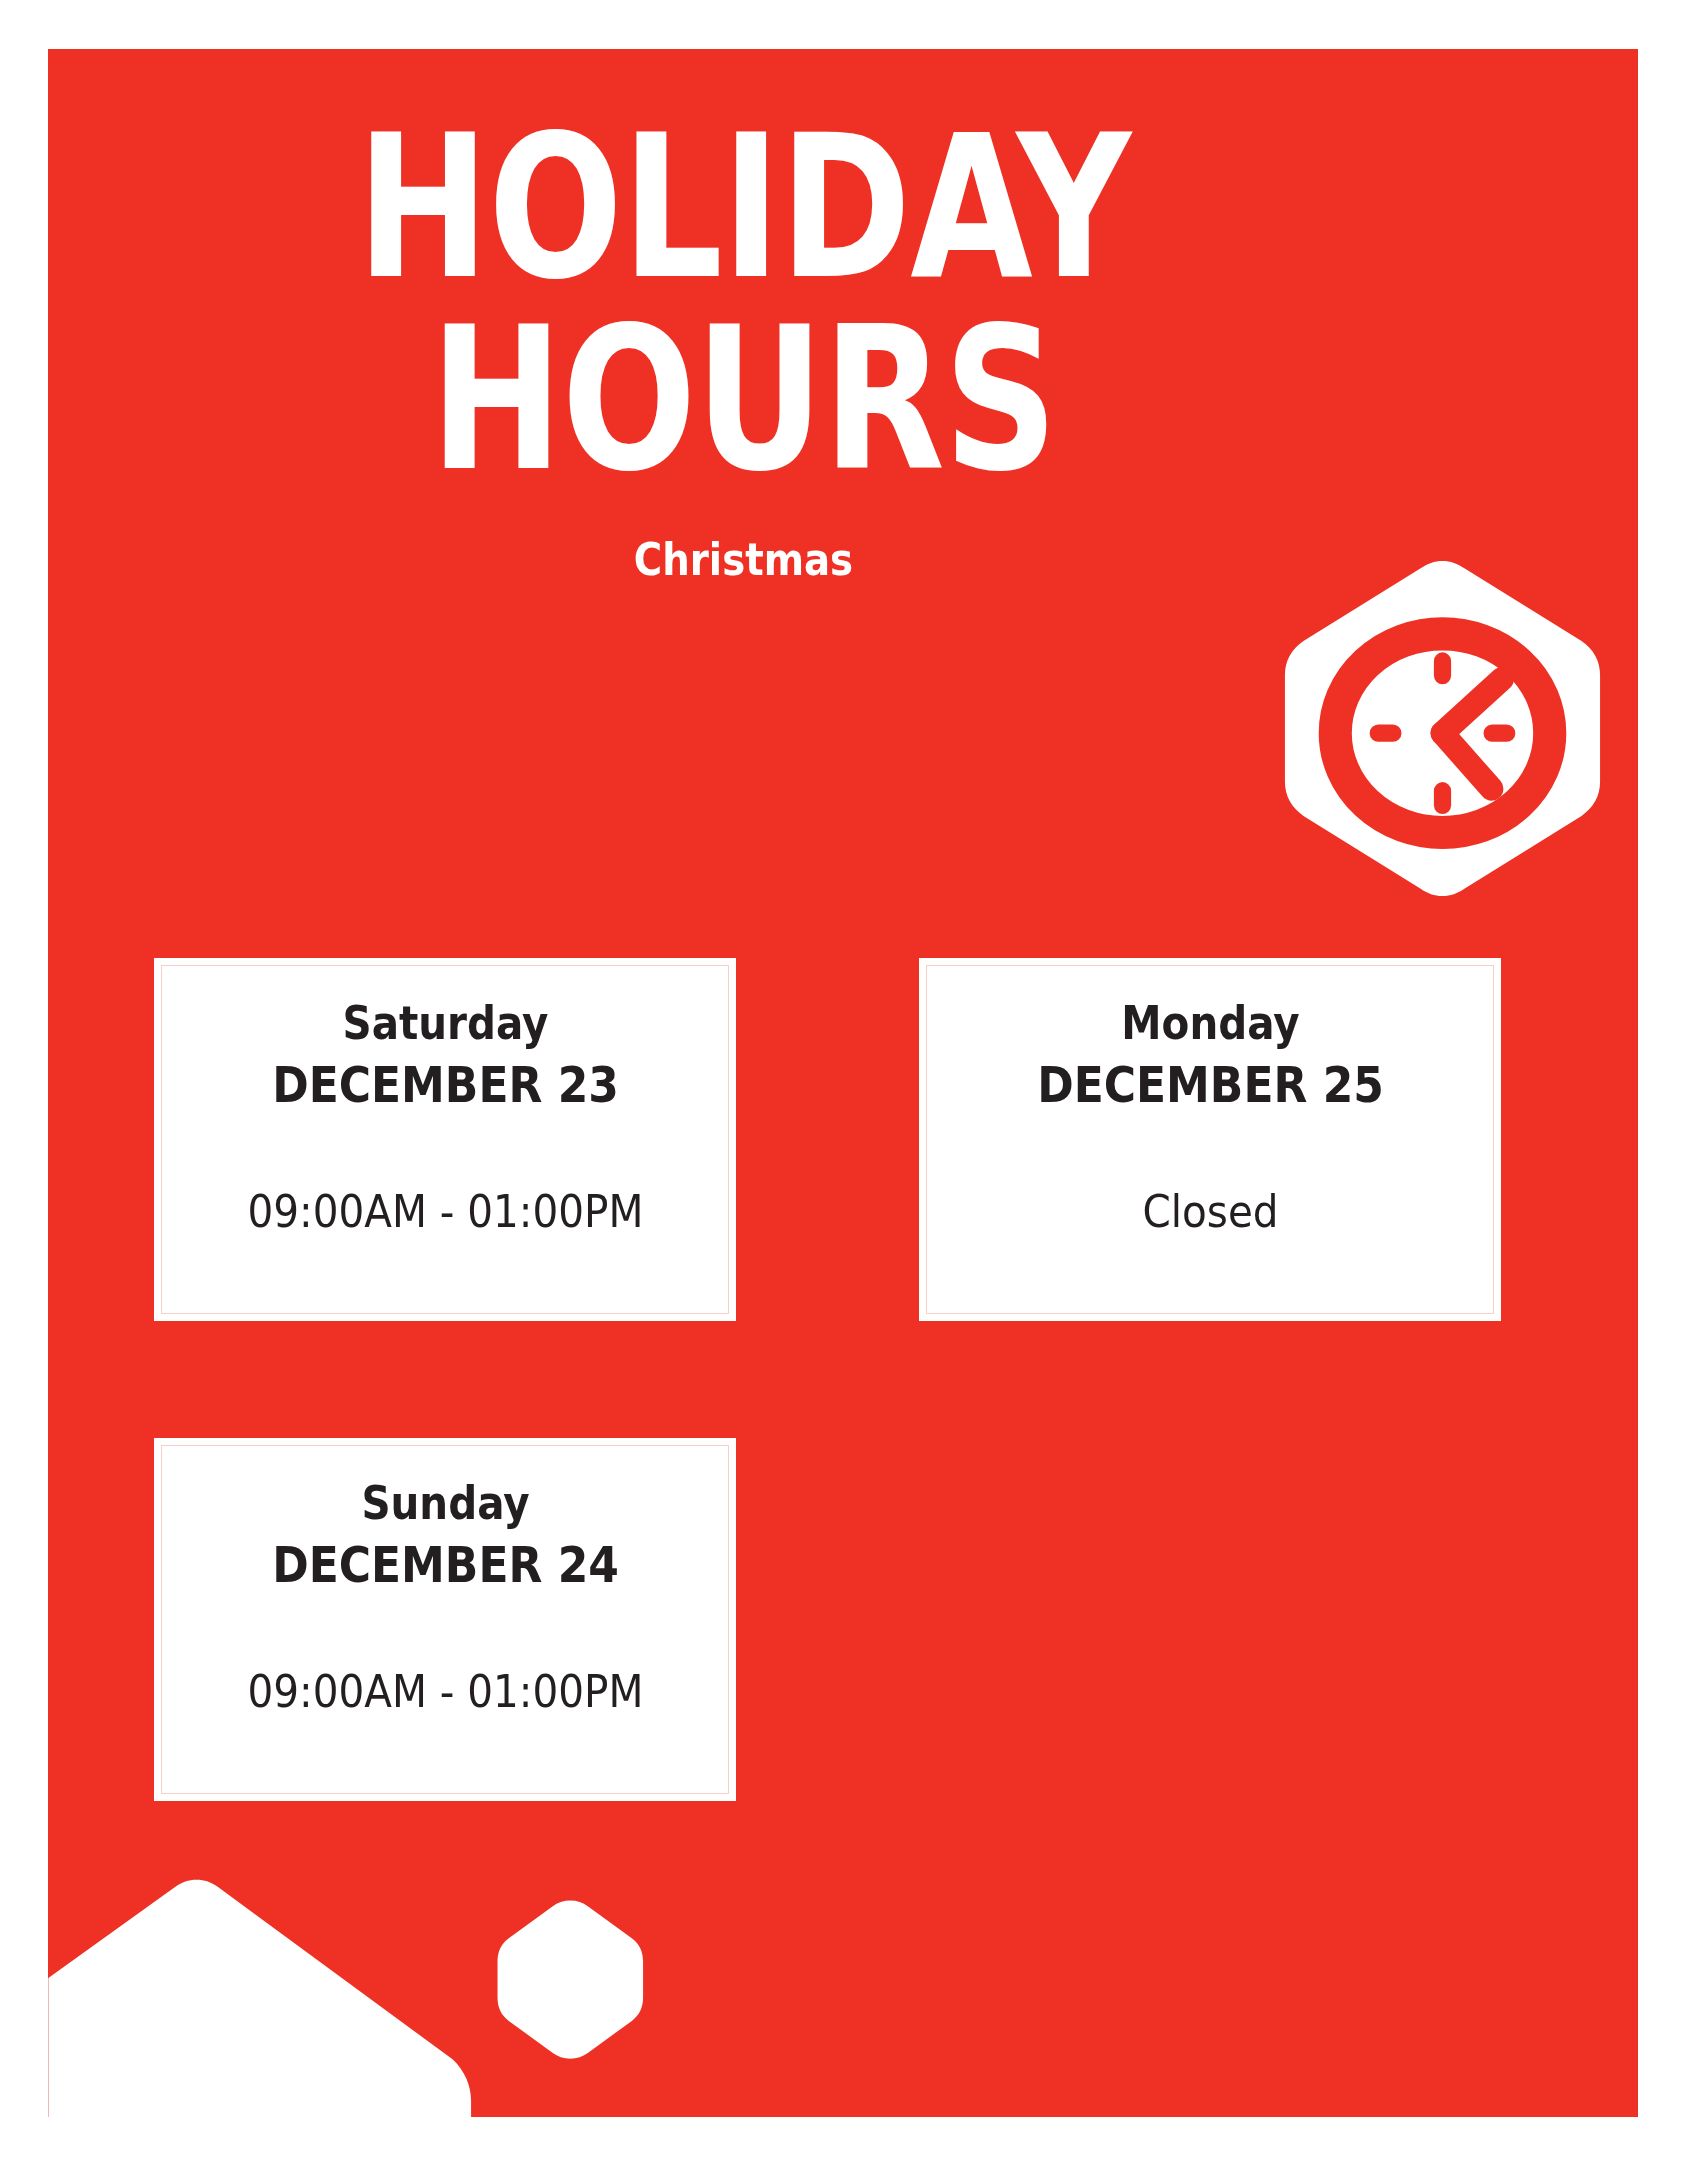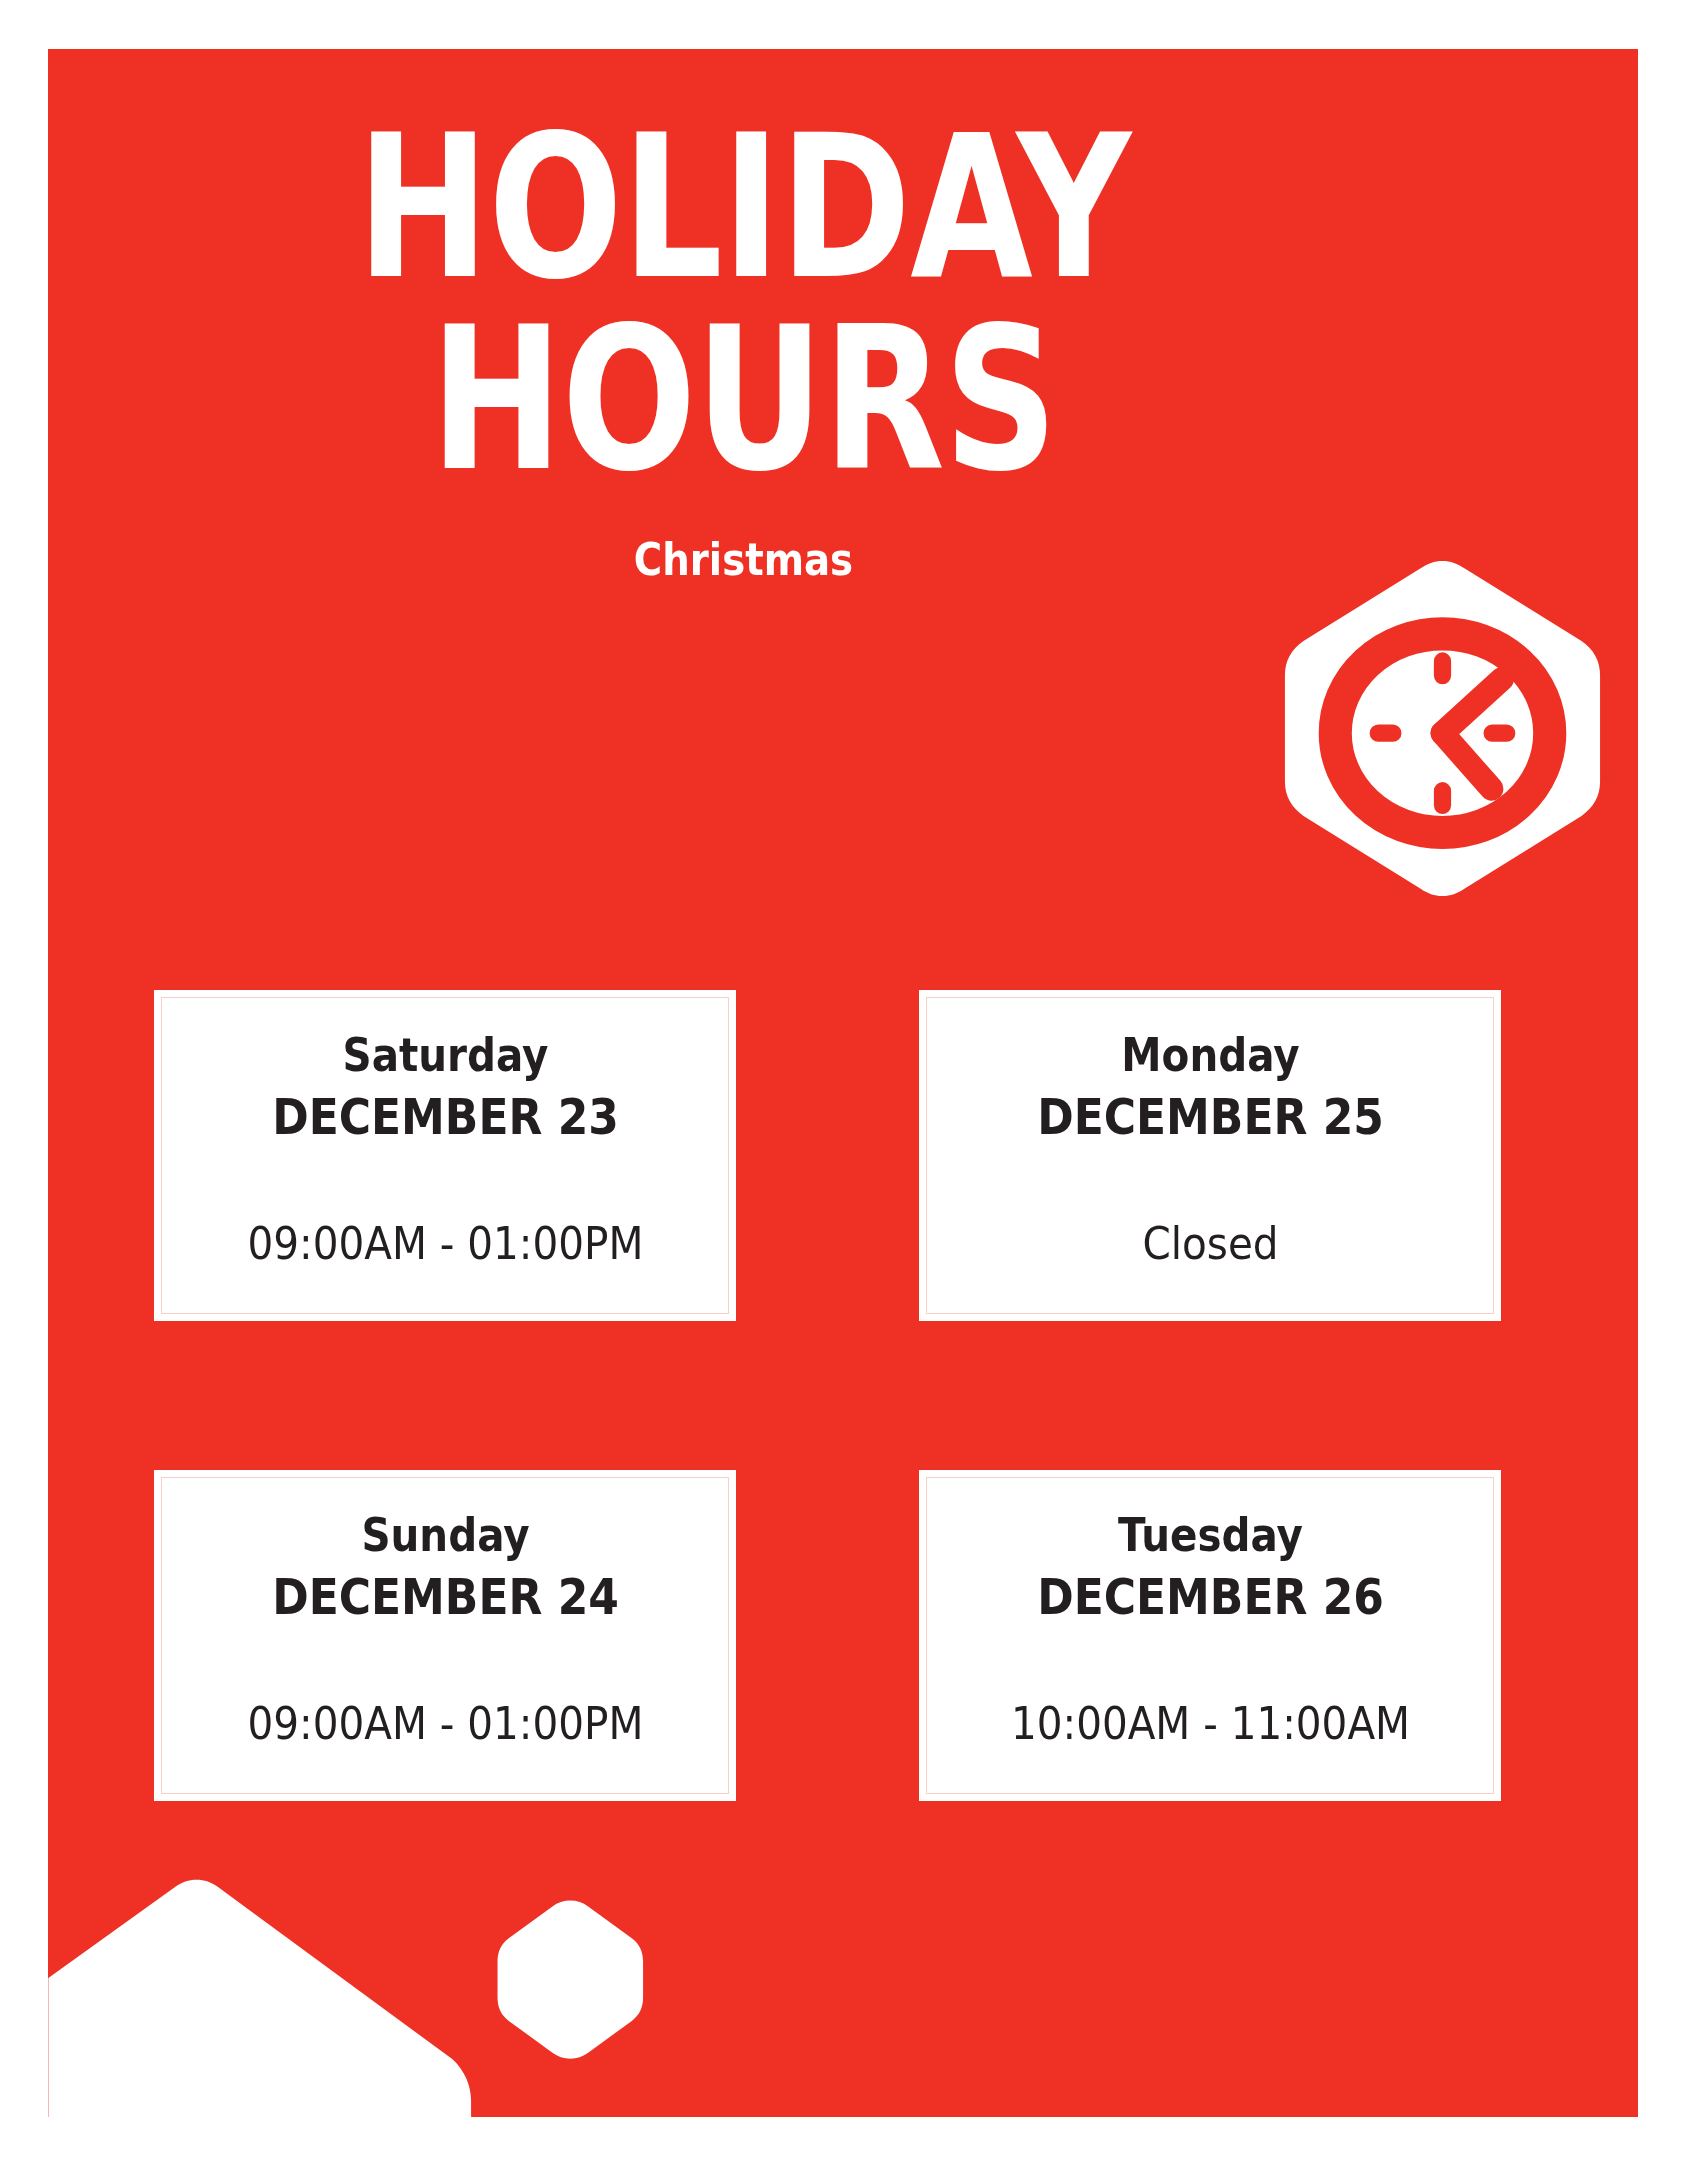--- a/index.html
+++ b/index.html
@@ -96,21 +96,20 @@
     column-gap: 183px;
     row-gap: 117px;
   }
   .day-card {
     position: relative;
     background: #ffffff;
     box-sizing: border-box;
     padding: 41px 26.5px 26.5px 26.5px;
     text-align: center;
     overflow: hidden;
-    margin-top: 32px;
   }
   .day-card::after {
     content: "";
     position: absolute;
     left: 6.6px;
     top: 6.6px;
     right: 6.6px;
     bottom: 6.6px;
     border: 1.3px solid #f7cfc9;
     pointer-events: none;
@@ -231,22 +230,17 @@
       <div class="card-date">DECEMBER 25</div>
       <div class="card-hours">Closed</div>
     </div>
 
     <div class="day-card">
       <div class="card-weekday">Sunday</div>
       <div class="card-date">DECEMBER 24</div>
       <div class="card-hours">09:00AM - 01:00PM</div>
     </div>
 
-    <div class="day-card">
-      <div class="card-weekday">Tuesday</div>
-      <div class="card-date">DECEMBER 26</div>
-      <div class="card-hours">10:00AM - 11:00AM</div>
-    </div>
 
   </div>
 
 </div>
 
 
 </body></html>

